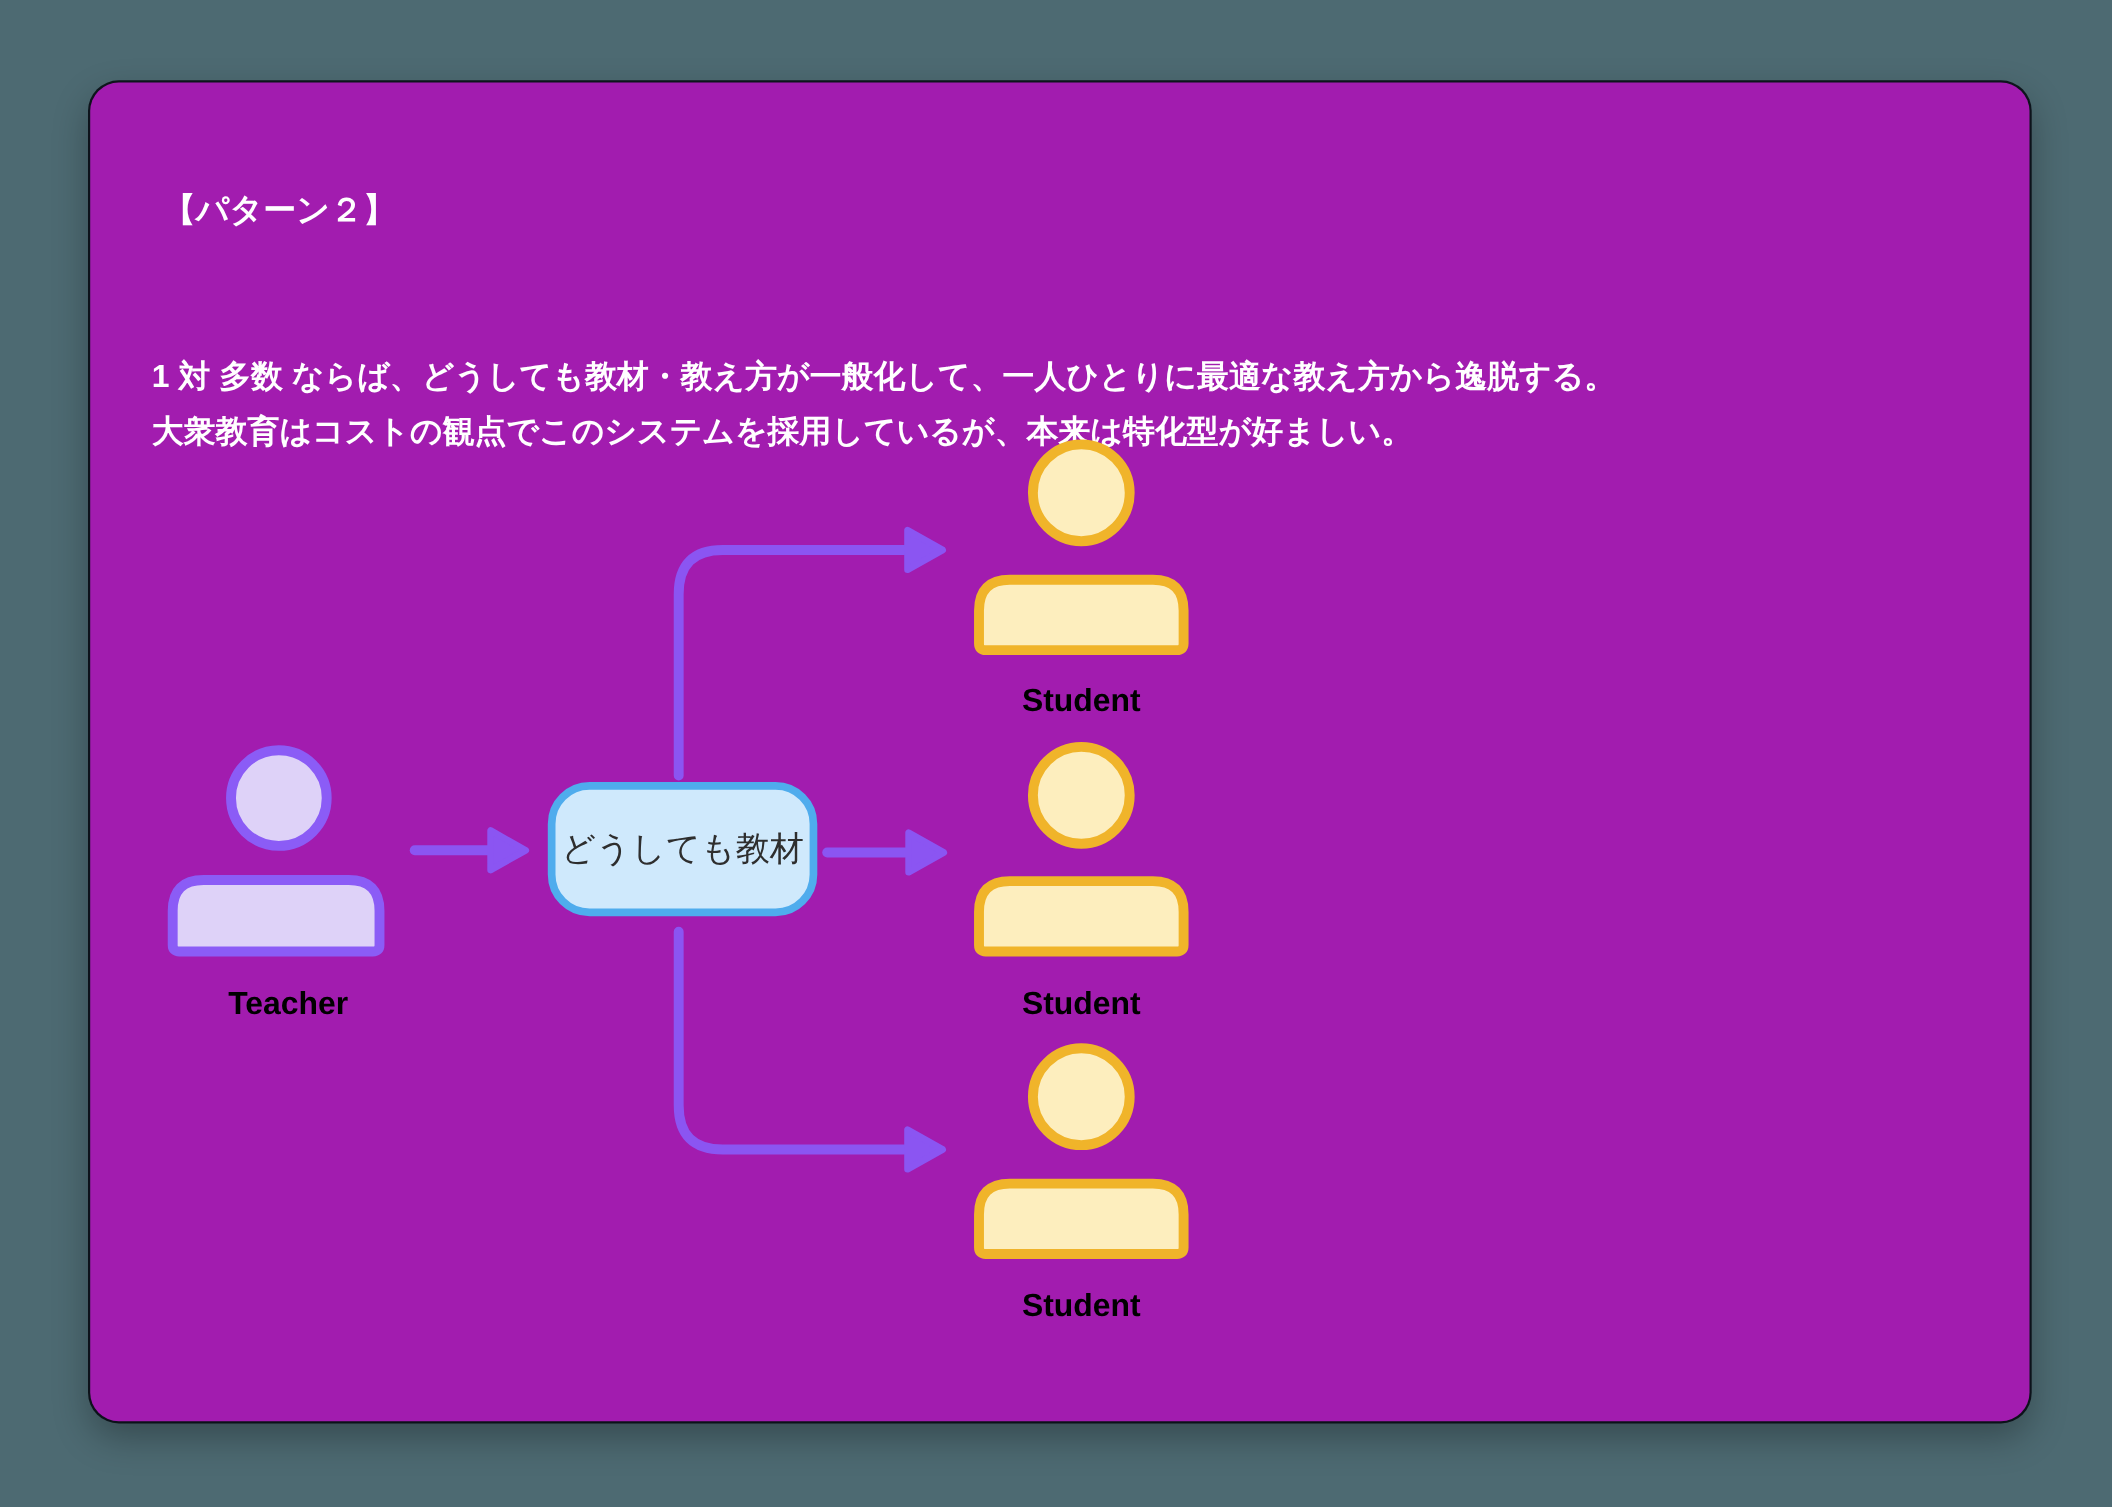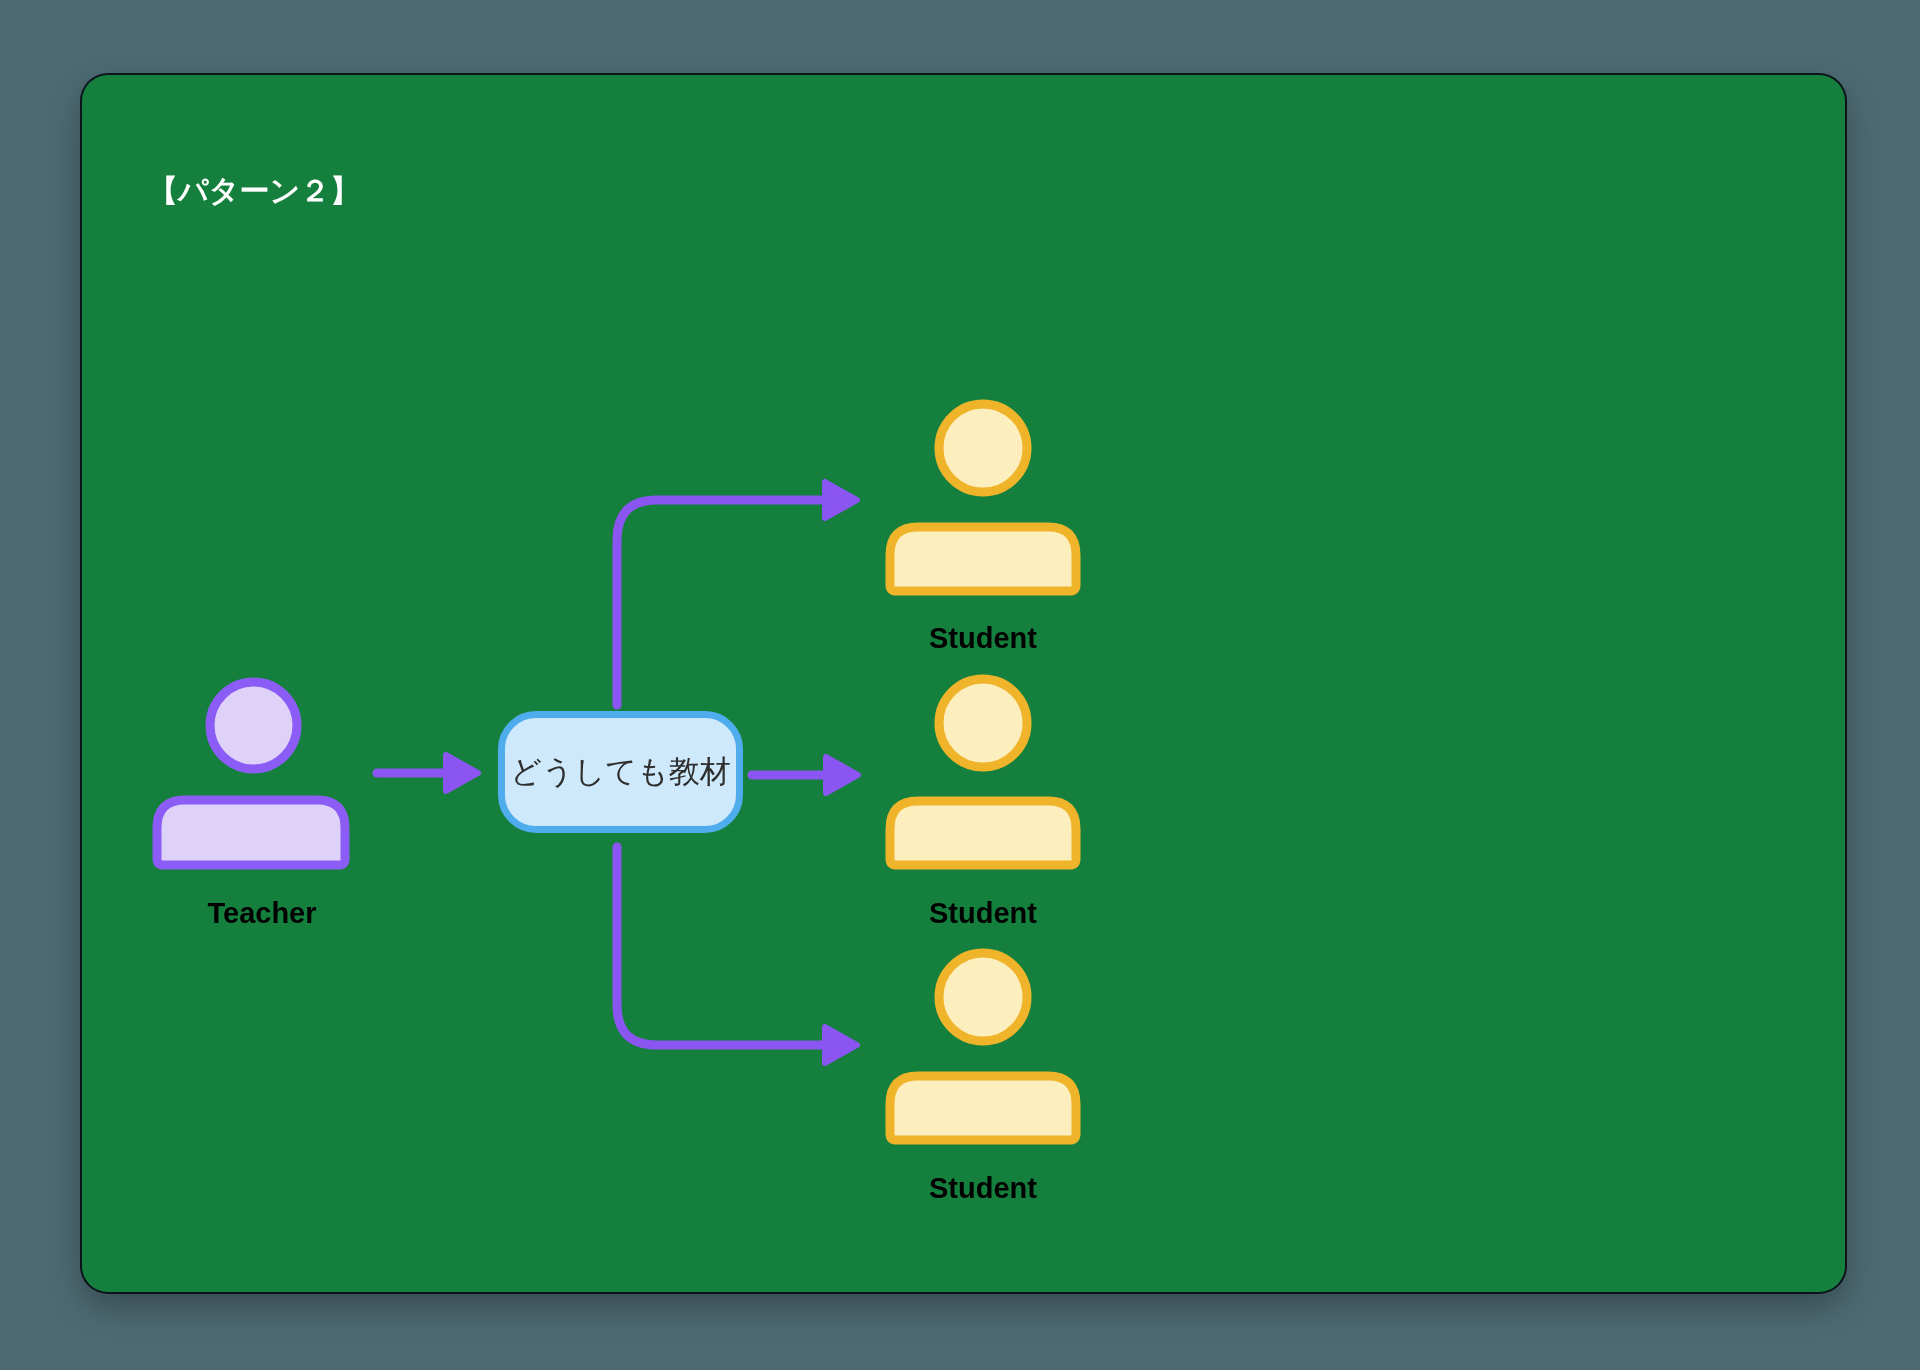--- a/index.html
+++ b/index.html
@@ -7,21 +7,21 @@
     width: 1920px; height: 1370px;
     background: #4d6a72;
     font-family: "Liberation Sans", sans-serif;
     overflow: hidden;
   }
   .stage { position: relative; width: 1920px; height: 1370px; }
 
   .card {
     position: absolute; left: 82px; top: 75px;
     width: 1763px; height: 1217px;
-    background: #15803d;
+    background: #a21caf;
     border-radius: 26px;
     box-shadow: 0 0 0 2px rgba(4,6,14,0.85), 0 14px 34px rgba(0,0,0,0.30);
   }
 
   .card-title {
     position: absolute; left: 66px; top: 96px;
     color: #ffffff; font-size: 30px; font-weight: 700;
     white-space: nowrap;
   }
   .card-desc {
@@ -60,20 +60,24 @@
   .flow-head { fill: #8b55f2; stroke: #8b55f2; stroke-width: 6; stroke-linejoin: round; }
 </style>
 </head>
 <body>
 
 <div class="stage">
   <div class="card">
 
     <div class="card-title">【パターン２】</div>
 
+    <div class="card-desc">
+      <div>1 対 多数 ならば、どうしても教材・教え方が一般化して、一人ひとりに最適な教え方から逸脱する。</div>
+      <div>大衆教育はコストの観点でこのシステムを採用しているが、本来は特化型が好ましい。</div>
+    </div>
 
     <svg class="diagram-svg" viewBox="0 0 1763 1217">
 
       <g>
         <line class="flow-line" x1="295" y1="698" x2="362" y2="698"></line>
         <polygon class="flow-head" points="364,680 364,716 396,698"></polygon>
       </g>
 
       <g>
         <path class="flow-line" d="M 535 630 V 465 Q 535 425 575 425 H 740"></path>

